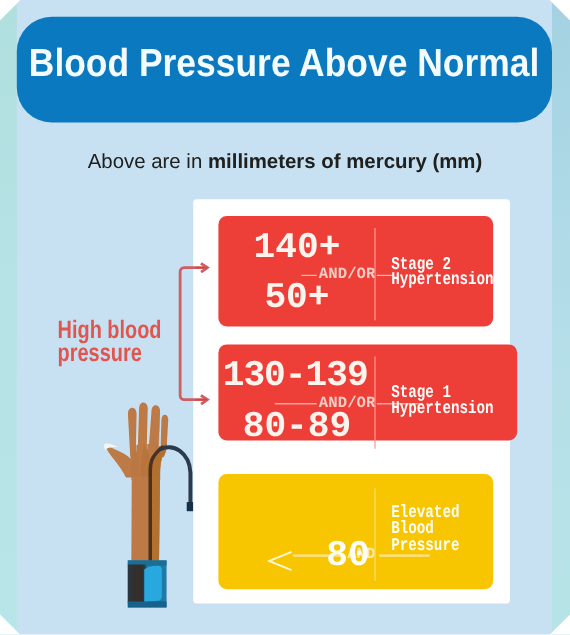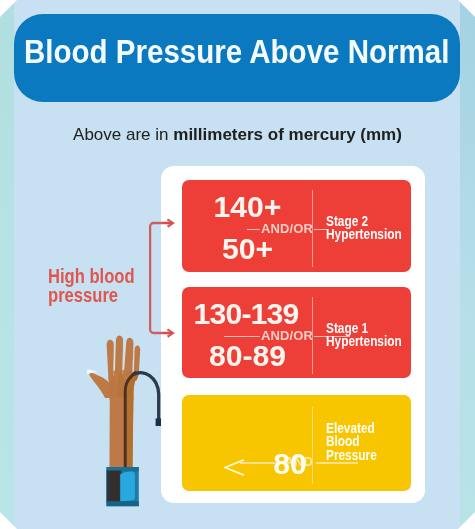--- a/index.html
+++ b/index.html
@@ -36,26 +36,26 @@
       font-size:21px;font-weight:bold;line-height:19px;color:#e0564f;
       white-space:pre;transform-origin:0 0;transform:scaleX(0.79);}
 
   .arm-illustration{position:absolute;left:80px;top:325px;width:95px;height:185px;}
   .cuff-illustration{position:absolute;left:104px;top:464px;width:38px;height:46px;}
   .tube-illustration{position:absolute;left:124px;top:368px;width:46px;height:60px;}
   .arrow-bracket{position:absolute;left:147px;top:220px;width:30px;height:116px;overflow:visible;z-index:5;}
 
   
   .panel{position:absolute;left:161px;top:166px;width:264px;height:337px;
-      background:#fff;border-radius:13px;}
+      background:#fff;border-radius:3px;font-family:Liberation Mono, monospace;}
 
   
   .row{position:absolute;left:21px;width:229px;border-radius:7px;}
   .r1{top:14px;height:92px;background:#ee3e38;}
-  .r2{top:121px;height:91px;background:#ee3e38;}
+  .r2{top:121px;height:80px;background:#ee3e38;padding-left:20px;}
   .r3{top:229px;height:96px;background:#f7c600;}
 
   .vtop,.vbot{position:absolute;left:0;width:131px;text-align:center;
       font-weight:bold;color:#fdf4ee;white-space:nowrap;
       transform-origin:50% 50%;}
   .andor{position:absolute;left:0;width:131px;text-align:right;
       font-size:13px;font-weight:bold;color:#f9cec3;letter-spacing:0.1px;
       line-height:10px;white-space:nowrap;}
   .andor i{font-style:normal;position:relative;display:inline-block;}
   .andor i:before,.andor i:after{content:"";position:absolute;top:54%;

